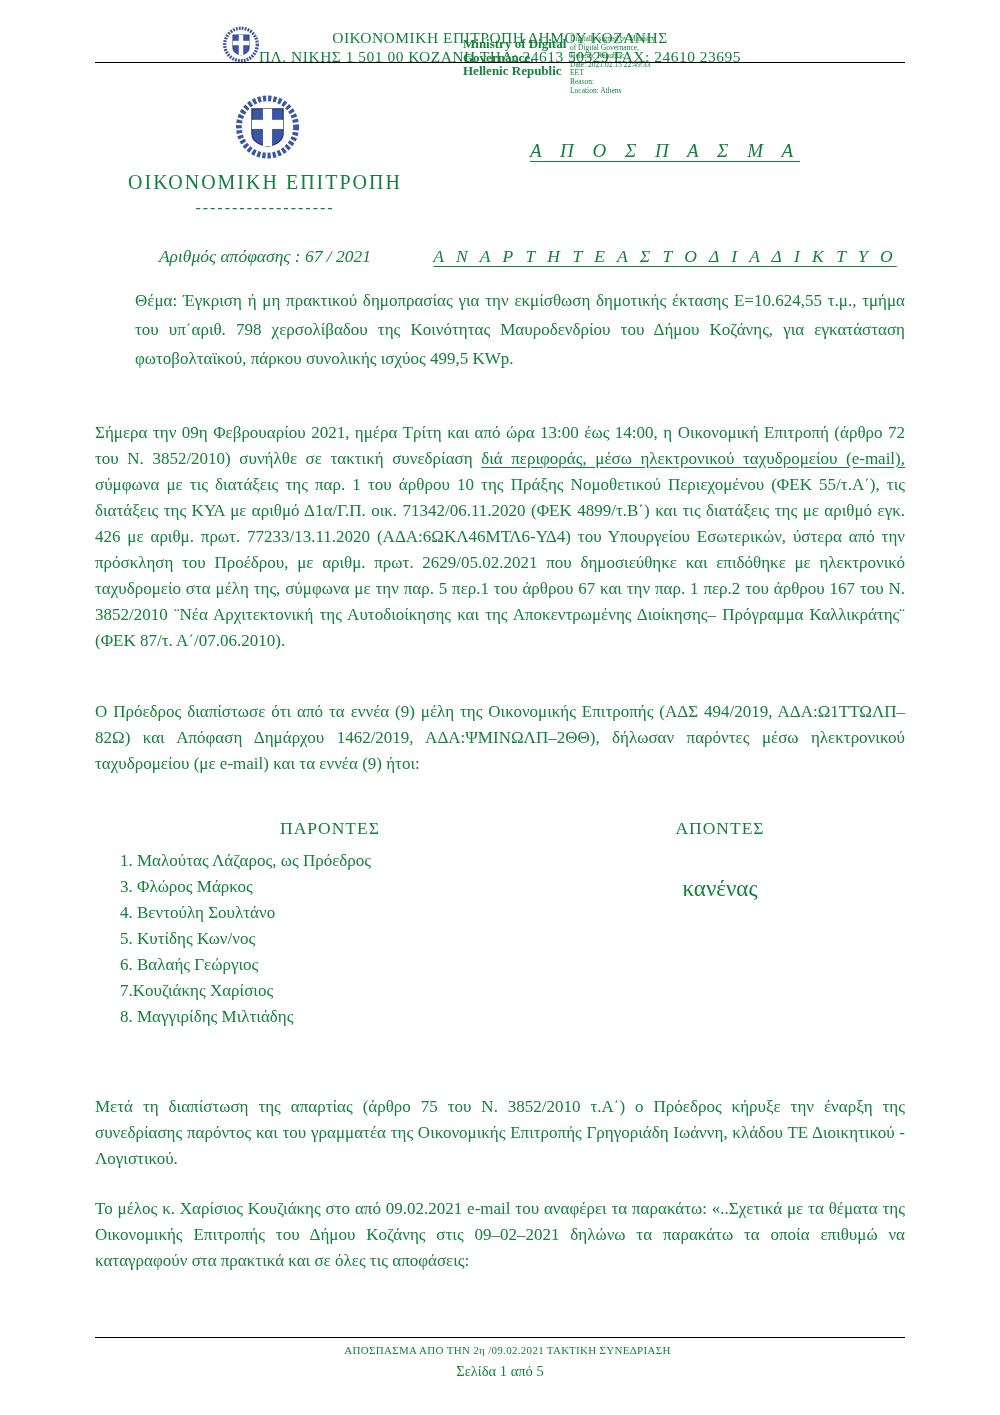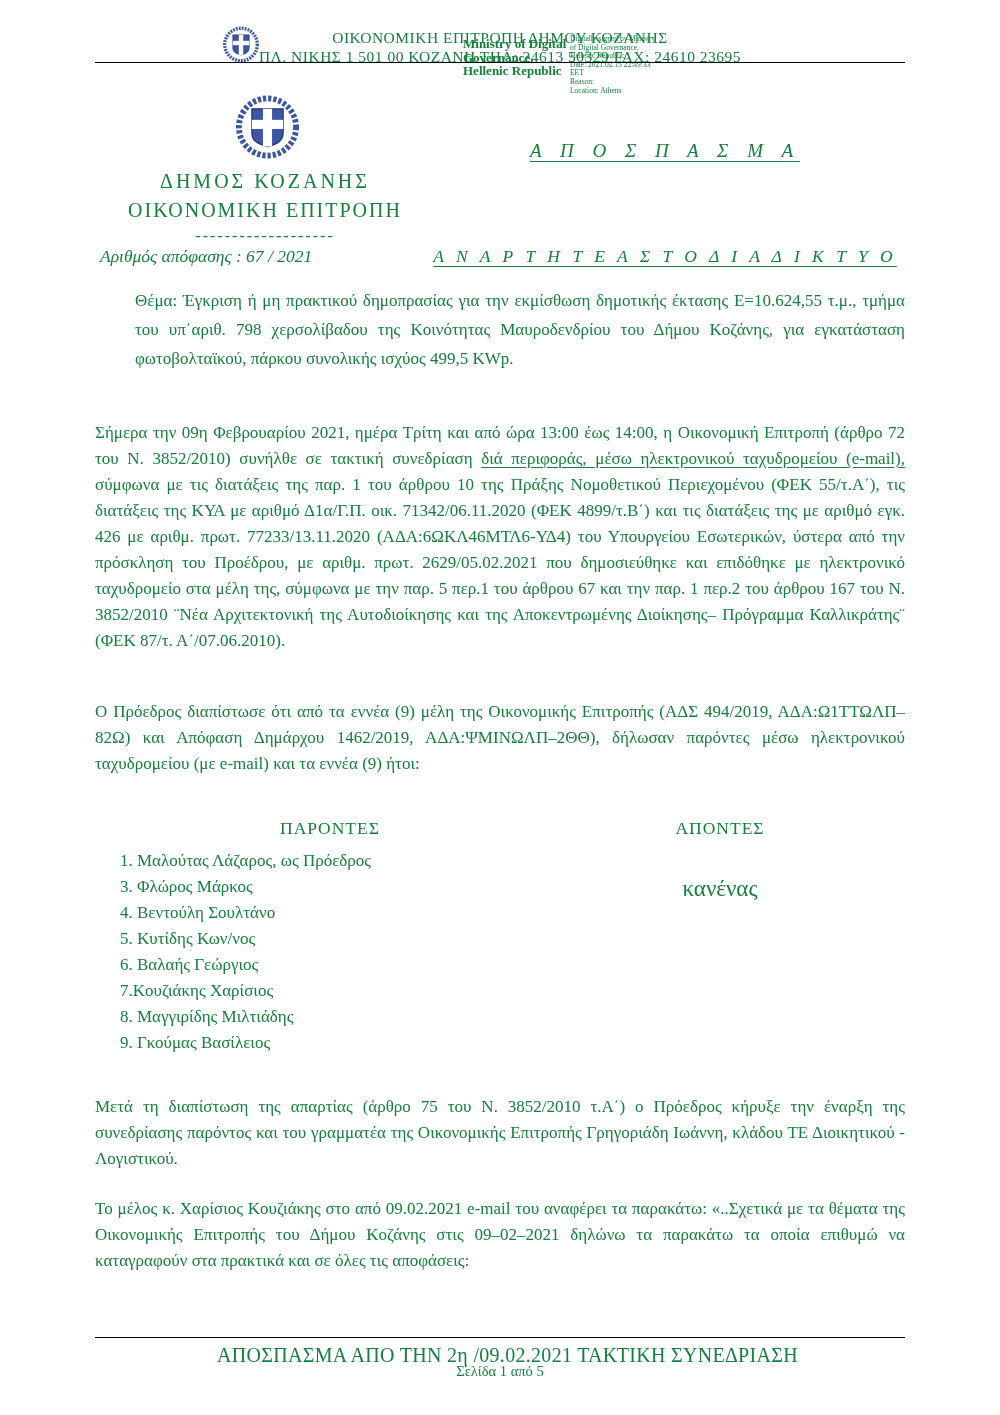--- a/index.html
+++ b/index.html
@@ -16,40 +16,40 @@
   .sig-large{left:463px;top:37px;width:120px;font-size:13px;line-height:13.5px;font-weight:bold;}
   .sig-small{left:570px;top:35px;font-size:7.5px;line-height:8.6px;}
   
   .emblem-small{left:221px;top:26px;width:40px;height:37px;}
   .emblem-main{left:235px;top:92px;width:65px;height:70px;}
   
   .identity{left:105px;top:167px;width:320px;text-align:center;}
   .identity .l1{font-size:20px;letter-spacing:3px;line-height:28px;}
   .identity .l2{font-size:20px;letter-spacing:2px;line-height:30px;}
   .identity .div{font-size:16px;letter-spacing:2px;line-height:22px;}
-  .decision{left:100px;top:246px;width:330px;text-align:left;font-style:italic;font-size:17.5px;}
+  .decision{left:100px;top:246px;width:330px;text-align:center;font-style:italic;font-size:17.5px;}
   
   .apospasma{left:430px;top:132px;width:470px;text-align:center;font-style:italic;font-size:19px;letter-spacing:7px;text-decoration:underline;text-underline-offset:4px;margin-top:8px;}
   .subtitle{left:430px;top:184px;width:470px;text-align:center;font-size:17.5px;}
   .anartitea{left:425px;top:246px;width:480px;text-align:center;font-style:italic;font-size:17.5px;letter-spacing:4px;text-decoration:underline;text-underline-offset:4px;}
   
   .body-par{font-size:17px;line-height:26px;text-align:justify;}
   .subject{left:135px;top:286px;width:770px;line-height:29px;}
   .p1{left:95px;top:400px;width:810px;margin-top:20px;}
   .p2{left:95px;top:699px;width:810px;}
   .p3{left:95px;top:1094px;width:810px;}
   .p4{left:95px;top:1196px;width:810px;}
   
   .present-hdr{left:230px;top:818px;width:200px;text-align:center;font-size:17.5px;letter-spacing:1px;}
   .absent-hdr{left:640px;top:818px;width:160px;text-align:center;font-size:17.5px;letter-spacing:1px;}
   .present-list{left:120px;top:848px;width:420px;font-size:17px;line-height:26px;}
   .absent-note{left:660px;top:876px;width:120px;text-align:center;font-size:23px;}
   
   .rule-bottom{left:95px;width:810px;top:1337px;border-top:1.4px solid #000;height:0;}
-  .footer1{left:0;right:16px;top:1344px;text-align:center;font-size:20px;letter-spacing:0.3px;padding-left:31px;}
+  .footer1{left:0;right:16px;top:1344px;text-align:center;font-size:11px;letter-spacing:0.3px;padding-left:31px;}
   .footer2{left:0;right:0;top:1363px;text-align:center;font-size:14.5px;}
   u{text-underline-offset:3px;}
 </style>
 </head>
 <body>
 
 <div class="page">
 
   <div class="abs emblem-small">
     <svg viewBox="0 0 100 100" width="100%" height="100%">
@@ -85,21 +85,20 @@
   <div class="abs emblem-main">
     <svg viewBox="0 0 100 100" width="100%" height="100%">
       <circle cx="50" cy="50" r="44" fill="none" stroke="#3c55a5" stroke-width="9" stroke-dasharray="5 3"></circle>
       <path d="M26 22 h48 v38 q0 15 -24 20 q-24 -5 -24 -20 z" fill="#3c55a5" stroke="#26387a" stroke-width="2"></path>
       <rect x="43" y="22" width="14" height="58" fill="#fff"></rect>
       <rect x="26" y="39" width="48" height="14" fill="#fff"></rect>
     </svg>
   </div>
 
   <div class="abs identity">
-    <div class="l1">ΔΗΜΟΣ    ΚΟΖΑΝΗΣ</div>
     <div class="l2">ΟΙΚΟΝΟΜΙΚΗ   ΕΠΙΤΡΟΠΗ</div>
     <div class="div">-------------------</div>
   </div>
   <div class="abs decision">Αριθμός  απόφασης :   67 / 2021</div>
 
   <div class="abs apospasma">Α Π Ο Σ Π Α Σ Μ Α</div>
   <div class="abs anartitea">Α Ν Α Ρ Τ Η Τ Ε Α   Σ Τ Ο   Δ Ι Α Δ Ι Κ Τ Υ Ο</div>
 
   <div class="abs body-par subject">Θέμα: Έγκριση ή μη πρακτικού δημοπρασίας για την εκμίσθωση δημοτικής έκτασης Ε=10.624,55 τ.μ., τμήμα του υπ΄αριθ. 798 χερσολίβαδου της Κοινότητας Μαυροδενδρίου του Δήμου Κοζάνης, για εγκατάσταση φωτοβολταϊκού, πάρκου συνολικής ισχύος 499,5 KWp.</div>
 
@@ -110,21 +109,20 @@
   <div class="abs present-hdr">ΠΑΡΟΝΤΕΣ</div>
   <div class="abs absent-hdr">ΑΠΟΝΤΕΣ</div>
   <div class="abs present-list">
     <div>1. Μαλούτας Λάζαρος, ως Πρόεδρος</div>
     <div>3. Φλώρος Μάρκος</div>
     <div>4. Βεντούλη Σουλτάνο</div>
     <div>5. Κυτίδης Κων/νος</div>
     <div>6. Βαλαής Γεώργιος</div>
     <div>7.Κουζιάκης  Χαρίσιος</div>
     <div>8. Μαγγιρίδης Μιλτιάδης</div>
-    <div>9. Γκούμας Βασίλειος</div>
   </div>
   <div class="abs absent-note">κανένας</div>
 
   <div class="abs body-par p3">Μετά τη διαπίστωση της απαρτίας (άρθρο 75 του Ν. 3852/2010 τ.Α΄) ο Πρόεδρος κήρυξε την έναρξη της συνεδρίασης παρόντος και του γραμματέα της Οικονομικής Επιτροπής Γρηγοριάδη Ιωάννη, κλάδου ΤΕ Διοικητικού - Λογιστικού.</div>
 
   <div class="abs body-par p4"><span>Το μέλος κ. Χαρίσιος Κουζιάκης στο από 09.02.2021 e-mail του αναφέρει τα παρακάτω: </span><span>«..Σχετικά με τα θέματα της Οικονομικής Επιτροπής  του Δήμου Κοζάνης στις 09–02–2021 δηλώνω τα παρακάτω τα οποία επιθυμώ να καταγραφούν στα πρακτικά και σε όλες τις αποφάσεις:</span></div>
 
   <div class="abs rule-bottom"></div>
   <div class="abs footer1">ΑΠΟΣΠΑΣΜΑ ΑΠΟ ΤΗΝ 2η /09.02.2021  ΤΑΚΤΙΚΗ  ΣΥΝΕΔΡΙΑΣΗ</div>
   <div class="abs footer2">Σελίδα 1 από 5</div>

